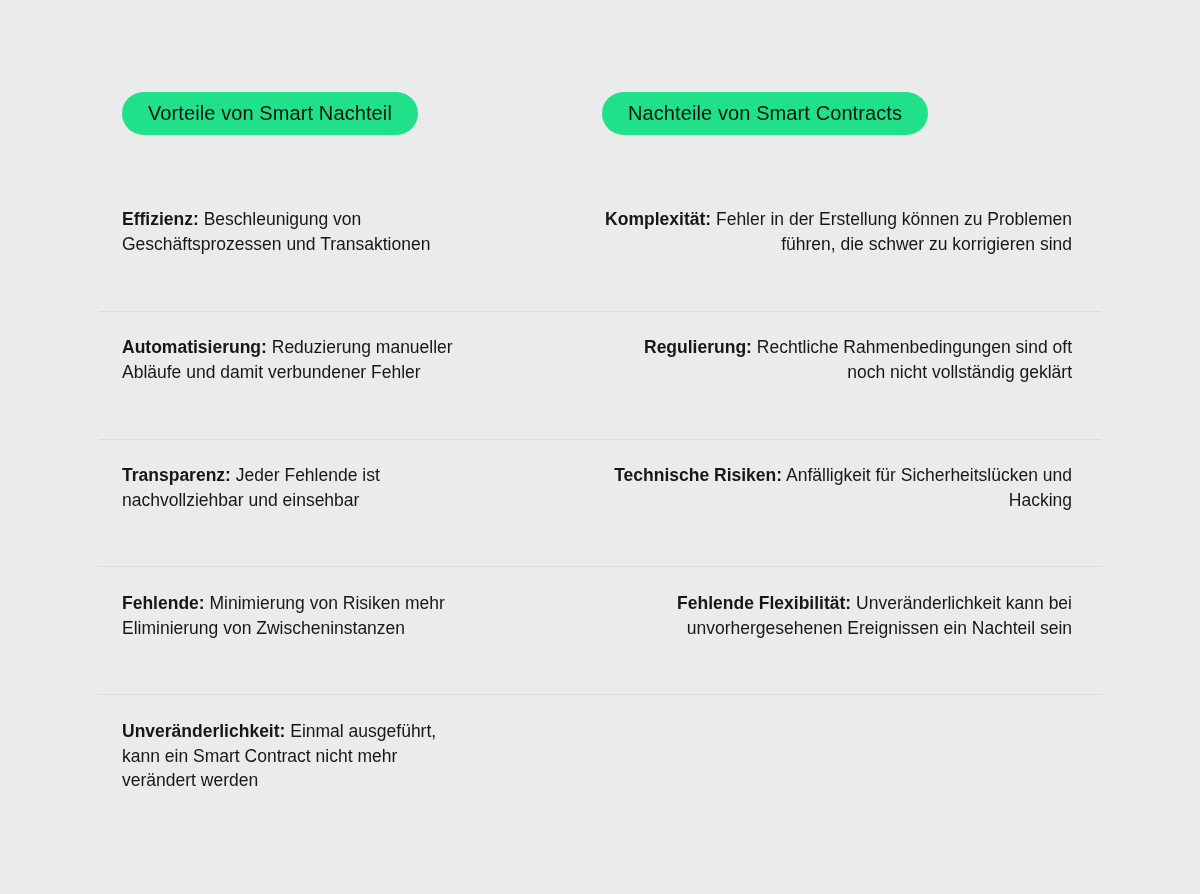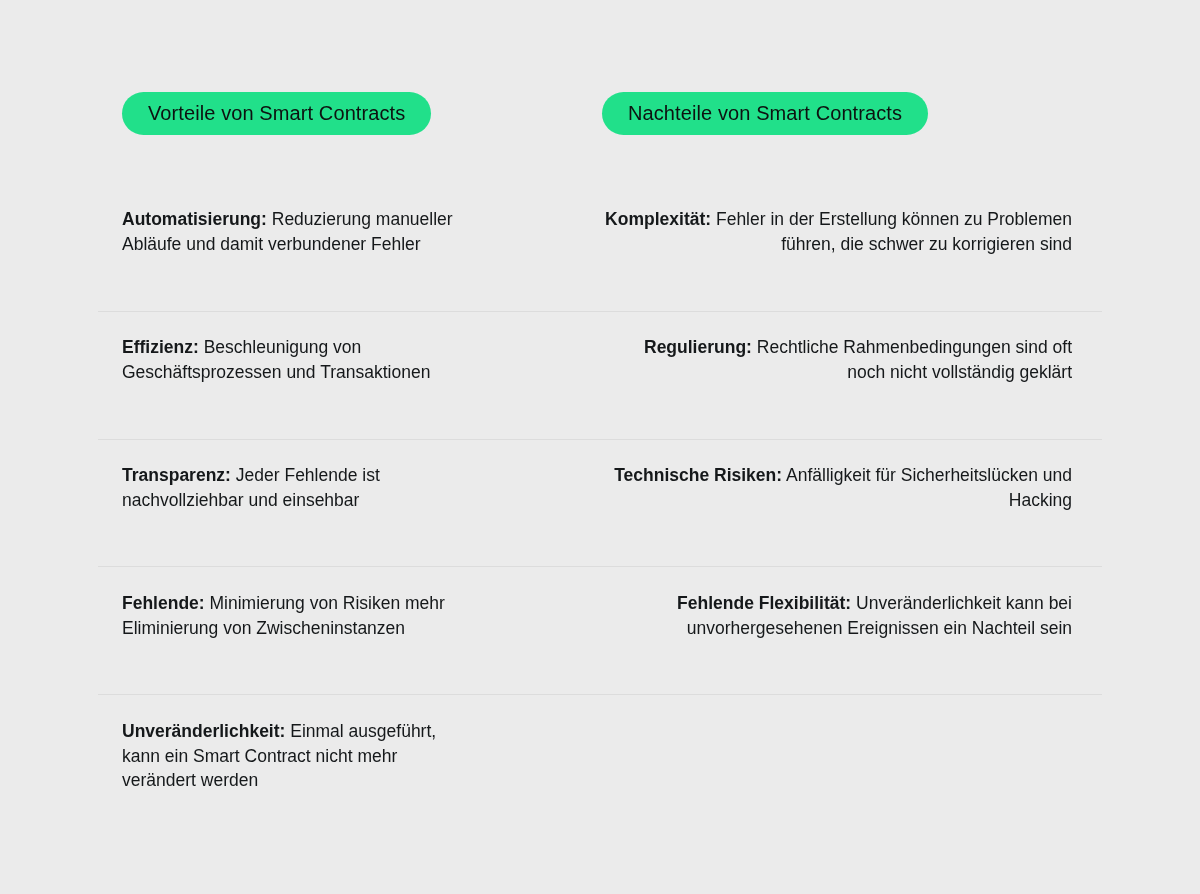--- a/index.html
+++ b/index.html
@@ -104,29 +104,29 @@
 <div class="board">
 
   <div class="divider d1"></div>
   <div class="divider d2"></div>
   <div class="divider d3"></div>
   <div class="divider d4"></div>
 
   <div class="columns">
 
     <div class="column column-left col-left">
-      <div class="pill">Vorteile von Smart Contracts</div>
+      <div class="pill">Vorteile von Smart Nachteil</div>
       <div class="items">
 
         <div class="item">
-          <div class="item-text"><span class="item-term">Automatisierung:</span><span> Reduzierung manueller Abläufe und damit verbundener Fehler</span></div>
+          <div class="item-text"><span class="item-term">Effizienz:</span><span> Beschleunigung von Geschäftsprozessen und Transaktionen</span></div>
         </div>
 
         <div class="item">
-          <div class="item-text"><span class="item-term">Effizienz:</span><span> Beschleunigung von Geschäftsprozessen und Transaktionen</span></div>
+          <div class="item-text"><span class="item-term">Automatisierung:</span><span> Reduzierung manueller Abläufe und damit verbundener Fehler</span></div>
         </div>
 
         <div class="item">
           <div class="item-text"><span class="item-term">Transparenz:</span><span> Jeder Fehlende ist nachvollziehbar und einsehbar</span></div>
         </div>
 
         <div class="item">
           <div class="item-text"><span class="item-term">Fehlende:</span><span> Minimierung von Risiken mehr Eliminierung von Zwischeninstanzen</span></div>
         </div>
 

